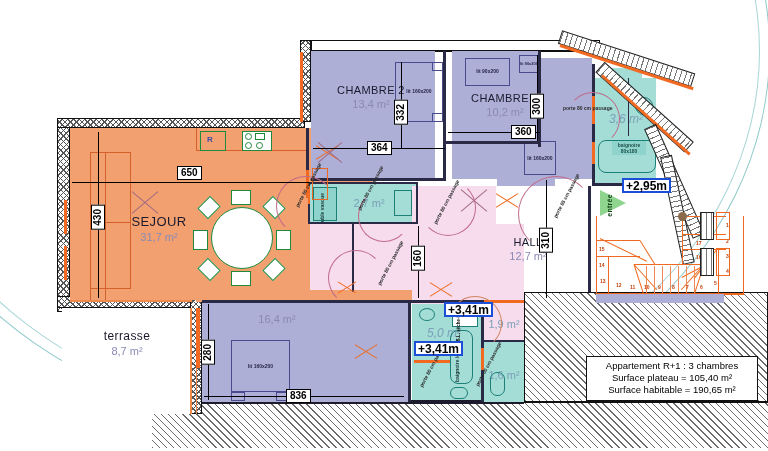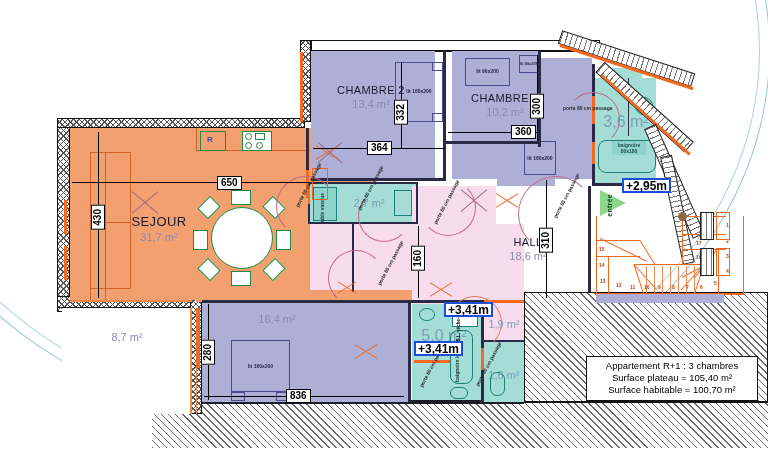--- a/index.html
+++ b/index.html
@@ -39,21 +39,21 @@
     letter-spacing: .4px;
   }
   .rname.small { font-size: 11px; }
   .rname.lower { text-transform: none; font-size: 12px; }
   .rarea {
     color: #8a8ab5;
     font-size: 11px;
     margin-top: 1px;
   }
   .rarea.teal { color: #7c9fb8; }
-  .rarea.big { font-size: 16px; }
+  .rarea.big { font-size: 12px; font-style: italic; }
 
   
   .dim {
     position: absolute;
     background: #ffffff;
     border: 1px solid #000;
     color: #000;
     font-size: 10px;
     font-weight: bold;
     padding: 0 3px;
@@ -318,20 +318,21 @@
   <div class="furn-green" style="left:200px; top:262px; width:18px; height:15px; transform:rotate(45deg);"></div>
   <div class="furn-green" style="left:265px; top:262px; width:18px; height:15px; transform:rotate(-45deg);"></div>
 
   <div class="rlabel" style="left:104px; top:215px; width:110px;">
     <div class="rname">SEJOUR</div>
     <div class="rarea">31,7 m²</div>
   </div>
 
   <div class="room room-white" style="left:62px; top:308px; width:130px; height:106px; background:#ffffff;"></div>
   <div class="rlabel" style="left:72px; top:330px; width:110px;">
+    <div class="rname lower">terrasse</div>
     <div class="rarea">8,7 m²</div>
   </div>
   <div class="orange-line" style="left:70px; top:300px; width:122px; height:2px; background:#ef8a4a;"></div>
   <div class="orange-line" style="left:190px; top:308px; width:2px; height:106px; background:#ef8a4a;"></div>
   <div class="orange-line" style="left:196px; top:308px; width:1px; height:106px; background:#ef8a4a;"></div>
 
   <div class="room room-bed" style="left:202px; top:302px; width:152px; height:100px;"></div>
   <div class="room room-bed" style="left:354px; top:302px; width:56px; height:100px;"></div>
   <div class="rlabel" style="left:212px; top:312px; width:130px;">
     <div class="rarea">16,4 m²</div>
@@ -405,21 +406,21 @@
     <div class="rarea teal">1,6 m²</div>
   </div>
   <div class="furn-teal" style="left:490px; top:372px; width:15px; height:24px; border-radius:7px;"></div>
 
   <div class="room room-hall" style="left:412px; top:224px; width:112px; height:80px;"></div>
   <div class="room room-hall" style="left:412px; top:186px; width:84px; height:40px;"></div>
   <div class="room room-hall" style="left:354px; top:224px; width:60px; height:66px;"></div>
   <div class="room room-hall" style="left:310px; top:224px; width:46px; height:66px;"></div>
   <div class="rlabel" style="left:488px; top:236px; width:80px;">
     <div class="rname small">HALL</div>
-    <div class="rarea">18,6 m²</div>
+    <div class="rarea">12,7 m²</div>
   </div>
 
   <div class="wall-thin" style="left:443px; top:51px; width:3px; height:130px;"></div>
   <div class="wall-thin" style="left:446px; top:141px; width:92px; height:3px;"></div>
   <div class="wall-thin" style="left:311px; top:178px; width:135px; height:3px;"></div>
   <div class="wall-thin" style="left:308px; top:182px; width:110px; height:2px;"></div>
   <div class="wall-thin" style="left:308px; top:222px; width:110px; height:2px;"></div>
   <div class="wall-thin" style="left:308px; top:182px; width:2px; height:42px;"></div>
   <div class="wall-thin" style="left:416px; top:182px; width:2px; height:42px;"></div>
   <div class="wall-thin" style="left:306px; top:128px; width:3px; height:56px;"></div>
@@ -549,21 +550,21 @@
     <div class="stair-n" style="left:100px; top:24px;">17</div>
   </div>
 
   <div class="band-hatch" style="left:700px; top:212px; width:14px; height:28px;"></div>
   <div class="band-hatch" style="left:700px; top:248px; width:14px; height:28px;"></div>
   <div class="orange-box" style="left:716px; top:212px; width:14px; height:28px;"></div>
   <div class="orange-box" style="left:716px; top:248px; width:14px; height:28px;"></div>
   <div class="room room-bed" style="left:596px; top:294px; width:128px; height:9px;"></div>
 
   <div class="dline-h" style="left:72px; top:182px; width:238px;"></div>
-  <div class="dim" style="left:177px; top:176px;margin-left:40px;">650</div>
+  <div class="dim" style="left:177px; top:166px;">650</div>
 
   <div class="dline-v" style="left:98px; top:132px; width:1px; height:166px;"></div>
   <div class="dim vert" style="left:91px; top:205px;">430</div>
 
   <div class="dline-v" style="left:208px; top:304px; width:1px; height:96px;"></div>
   <div class="dim vert" style="left:201px; top:340px;">280</div>
 
   <div class="dline-h" style="left:204px; top:396px; width:200px;"></div>
   <div class="dim" style="left:286px; top:389px;">836</div>
 
@@ -585,16 +586,16 @@
   <div class="dline-v" style="left:418px; top:226px; width:1px; height:72px;"></div>
   <div class="dim vert" style="left:411px; top:246px;">160</div>
 
   <div class="level" style="left:622px; top:178px;">+2,95m</div>
   <div class="level" style="left:444px; top:302px;">+3,41m</div>
   <div class="level" style="left:414px; top:341px;">+3,41m</div>
 
   <div class="infobox" style="left:586px; top:356px; width:172px;">
     <div>Appartement R+1 : 3 chambres</div>
     <div>Surface plateau = 105,40 m²</div>
-    <div>Surface habitable = 100,70 m²</div>
+    <div>Surface habitable = 190,65 m²</div>
   </div>
 
 </div>
 
 </body></html>

